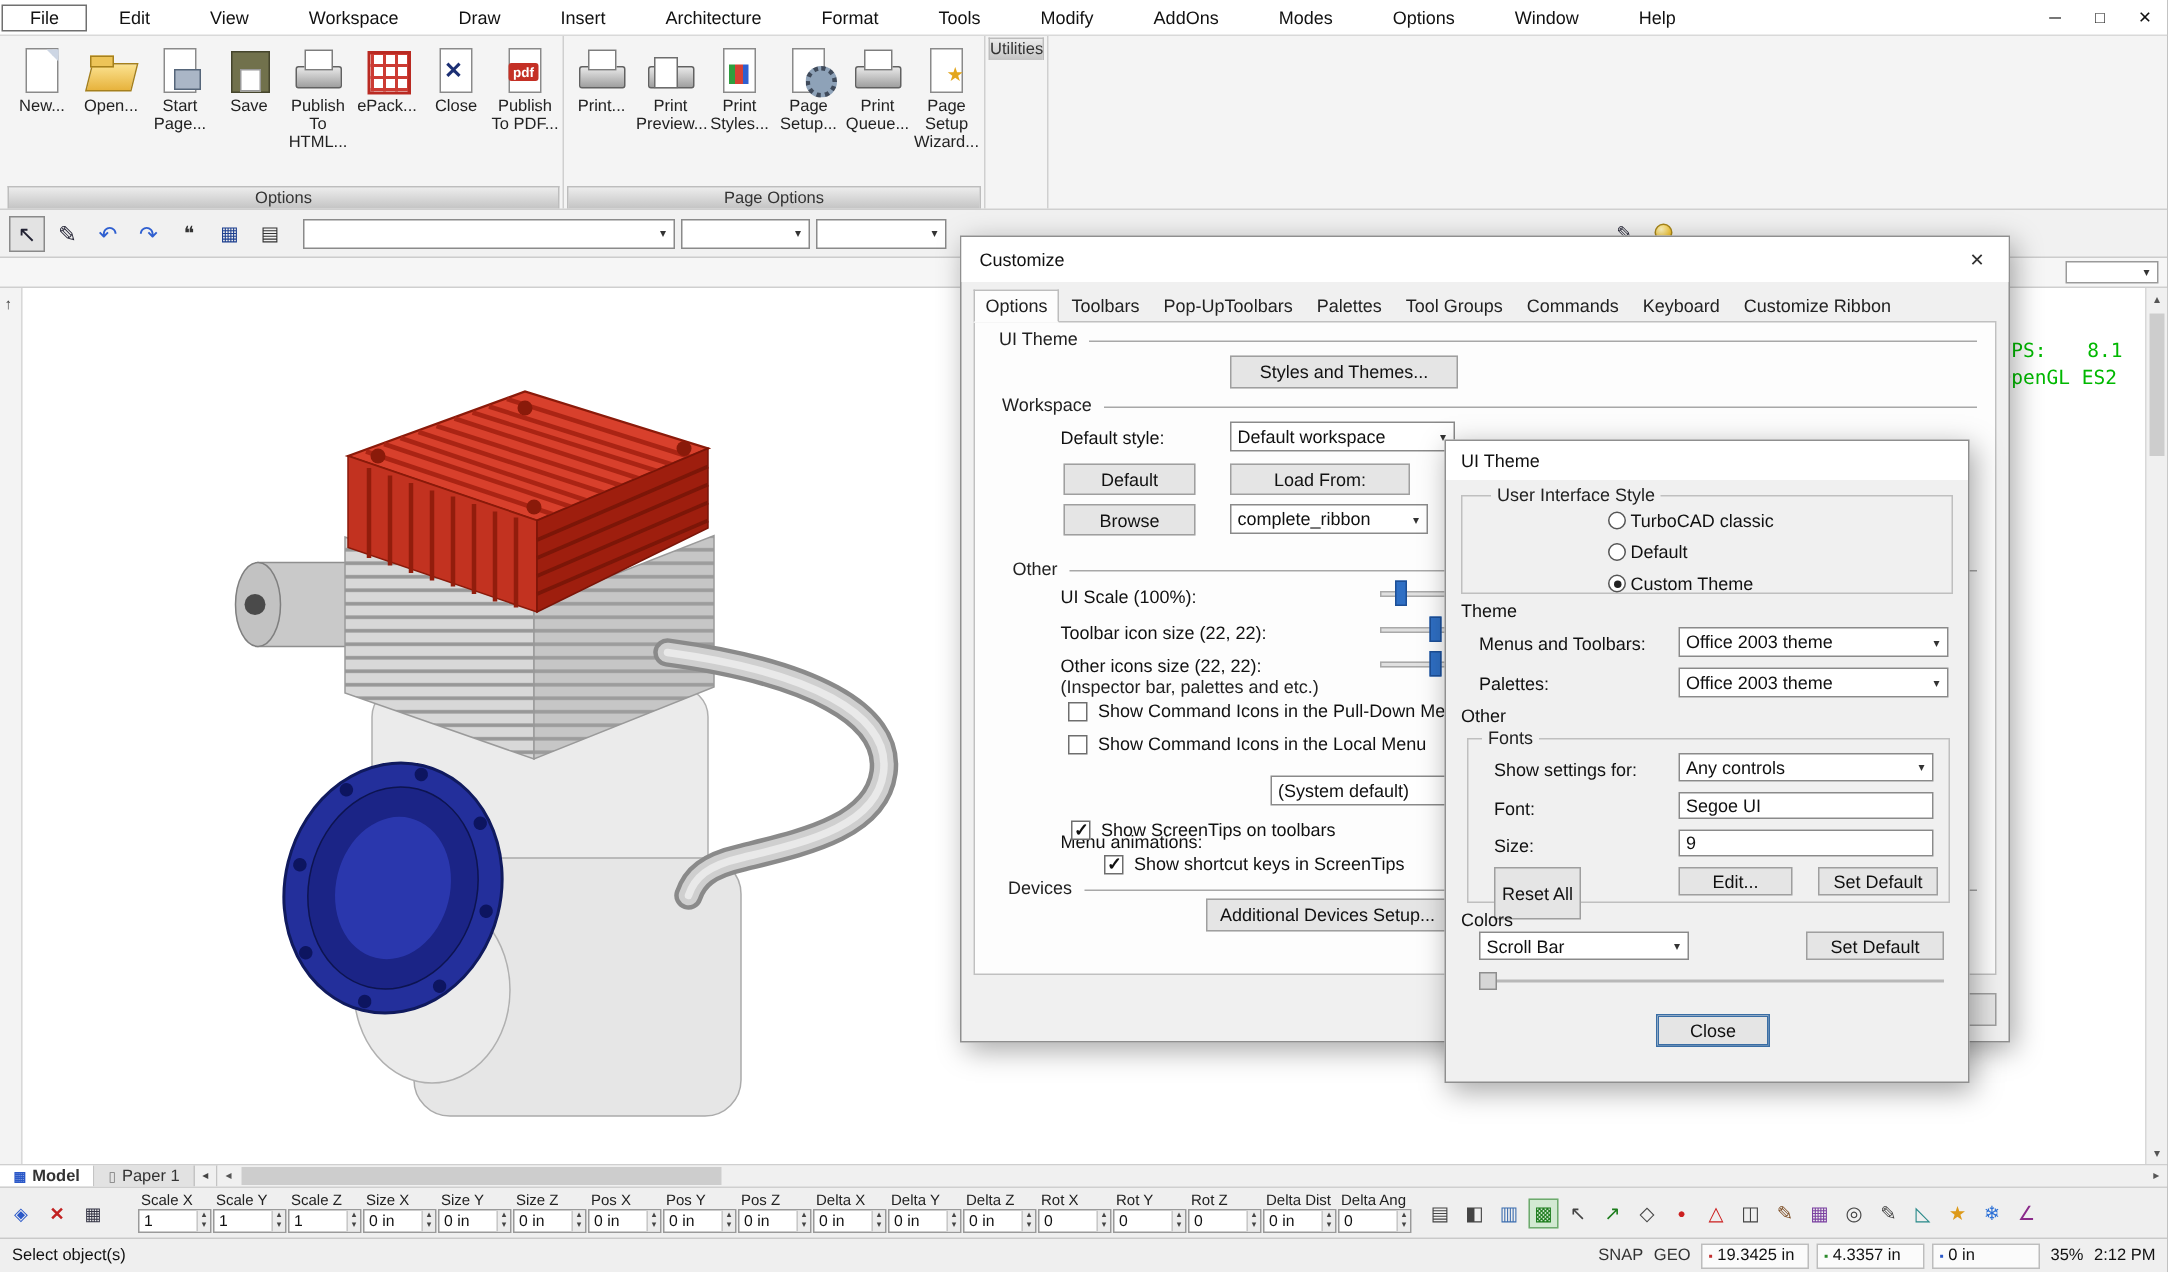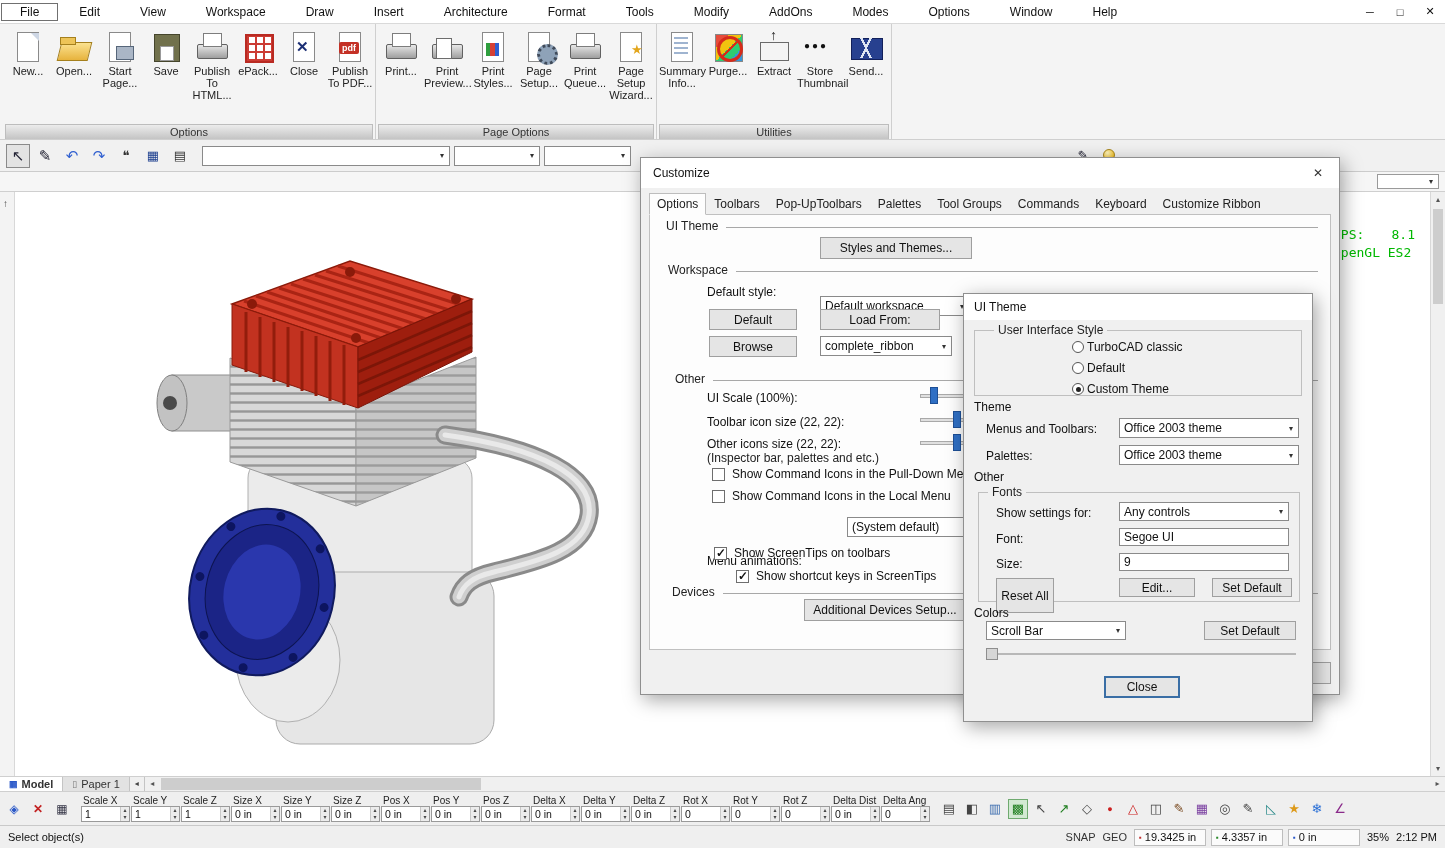--- a/index.html
+++ b/index.html
@@ -107,21 +107,21 @@
   .ha.left{left:0;} .ha.left::after{content:"◂";}
   .ha.right{right:0;} .ha.right::after{content:"▸";}
   .hthumb{position:absolute;left:16px;top:1px;height:12px;width:320px;background:#cdcdcd;}
 
   
   .inspector{position:absolute;left:0;top:791px;right:0;height:34px;background:#efefef;border-top:1px solid #cfcfcf;display:flex;align-items:center;padding:0 4px;}
   .ins-left{display:flex;gap:4px;align-items:center;}
   .ins-btn{width:20px;height:20px;display:flex;align-items:center;justify-content:center;font-size:12px;color:#334;}
   .insb-delete{color:#c22222;font-weight:700;}
   .insb-snap{color:#2a58c8;}
-  .ins-fields{display:flex;gap:1px;margin-left:9px;}
+  .ins-fields{display:flex;gap:1px;margin-left:20px;}
   .ins-field{width:49px;}
   .ins-label{font-size:10px;color:#222;line-height:11px;padding-left:2px;white-space:nowrap;}
   .ins-input{height:16px;background:#fff;border:1px solid #9a9a9a;display:flex;align-items:center;font-size:10.5px;padding-left:3px;}
   .ins-val{white-space:nowrap;overflow:hidden;}
   .spin{margin-left:auto;display:flex;flex-direction:column;width:9px;border-left:1px solid #c8c8c8;background:#ececec;height:100%;justify-content:center;}
   .spin i{font-style:normal;font-size:6px;line-height:7px;text-align:center;color:#444;}
   .ins-right{display:flex;gap:3px;margin-left:9px;}
   .ri{width:20px;height:20px;display:flex;align-items:center;justify-content:center;font-size:13px;color:#444;}
   .ri-render{background:#d2e9d2;border:1px solid #6faa6f;color:#1d7d1d;}
   .ri-record{color:#cc2020;font-size:9px;}
@@ -277,42 +277,20 @@
             <div class="rlabel" data-interactable="false">Print Queue...</div>
           </div>
           <div class="ribbon-btn" data-interactable="true">
             <div class="ric ric-page-wizard" data-interactable="false"></div>
             <div class="rlabel" data-interactable="false">Page Setup Wizard...</div>
           </div>
         </div>
         <div class="rg-label" data-interactable="false">Page Options</div>
       </div>
       <div class="ribbon-group" data-interactable="false">
-        <div class="rg-row" data-interactable="false">
-          <div class="ribbon-btn" data-interactable="true">
-            <div class="ric ric-summary-info" data-interactable="false"></div>
-            <div class="rlabel" data-interactable="false">Summary Info...</div>
-          </div>
-          <div class="ribbon-btn" data-interactable="true">
-            <div class="ric ric-purge" data-interactable="false"></div>
-            <div class="rlabel" data-interactable="false">Purge...</div>
-          </div>
-          <div class="ribbon-btn" data-interactable="true">
-            <div class="ric ric-extract" data-interactable="false"></div>
-            <div class="rlabel" data-interactable="false">Extract</div>
-          </div>
-          <div class="ribbon-btn" data-interactable="true">
-            <div class="ric ric-thumbnail-dots" data-interactable="false"></div>
-            <div class="rlabel" data-interactable="false">Store Thumbnail</div>
-          </div>
-          <div class="ribbon-btn" data-interactable="true">
-            <div class="ric ric-send-mail" data-interactable="false"></div>
-            <div class="rlabel" data-interactable="false">Send...</div>
-          </div>
-        </div>
         <div class="rg-label" data-interactable="false">Utilities</div>
       </div>
     </div>
 
   <div class="toolbar-row" data-interactable="false">
     <div class="tb-left" data-interactable="false">
         <div class="tb-btn tbi-select active" data-interactable="true">↖</div>
         <div class="tb-btn tbi-pen" data-interactable="true">✎</div>
         <div class="tb-btn tbi-undo" data-interactable="true">↶</div>
         <div class="tb-btn tbi-redo" data-interactable="true">↷</div>
@@ -698,21 +676,21 @@
           <span>UI Theme</span>
           <span class="sec-line"></span>
         </div>
       <div class="btn" style="left:170px;top:22px;width:152px;height:22px;" data-interactable="true">Styles and Themes...</div>
 
       <div class="sec" style="left:18px;top:48px;right:12px;" data-interactable="false">
           <span>Workspace</span>
           <span class="sec-line"></span>
         </div>
       <div class="lbl" style="left:57px;top:70px;" data-interactable="false">Default style:</div>
-      <div class="combo" style="left:170px;top:66px;width:150px;height:20px;margin-top:15px;" data-interactable="true">
+      <div class="combo" style="left:170px;top:66px;width:150px;height:20px;" data-interactable="true">
           <span>Default workspace</span>
           <span class="arr" data-interactable="false"></span>
         </div>
       <div class="btn" style="left:59px;top:94px;width:88px;height:21px;" data-interactable="true">Default</div>
       <div class="btn" style="left:170px;top:94px;width:120px;height:21px;" data-interactable="true">Load From:</div>
       <div class="btn" style="left:59px;top:121px;width:88px;height:21px;" data-interactable="true">Browse</div>
       <div class="combo" style="left:170px;top:121px;width:132px;height:20px;" data-interactable="true">
           <span>complete_ribbon</span>
           <span class="arr" data-interactable="false"></span>
         </div>

